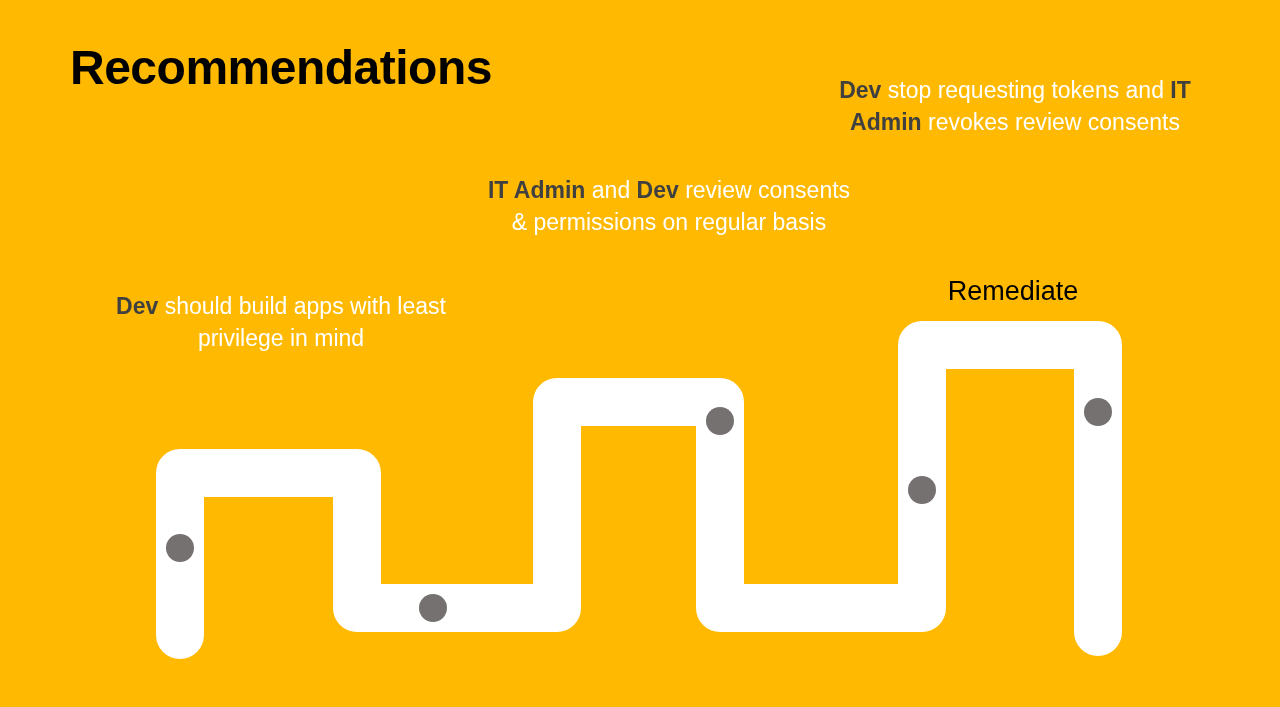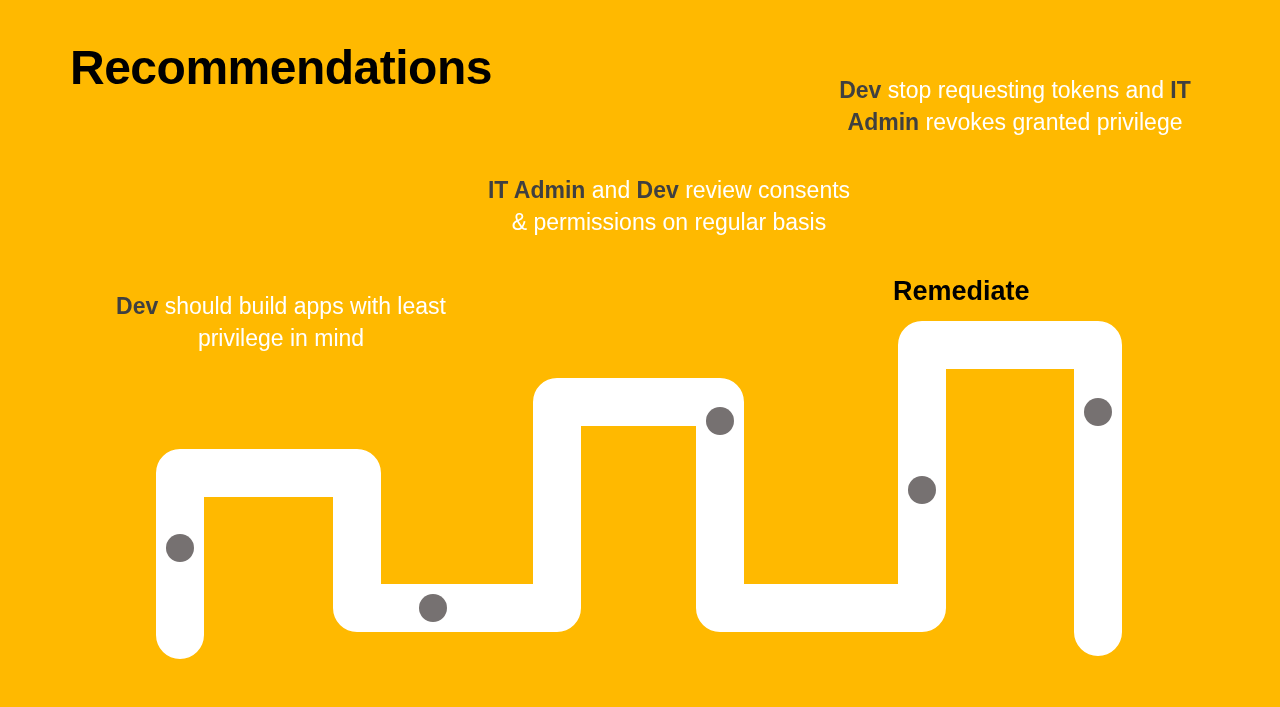--- a/index.html
+++ b/index.html
@@ -40,23 +40,23 @@
     left: 0;
     top: 0;
     width: 1280px;
     height: 707px;
   }
 
   
   .stage-label {
     position: absolute;
     font-size: 27px;
-    font-weight: bold;
+    font-weight: normal;
     color: #000000;
-    text-align: left;
+    text-align: center;
     line-height: 1.2;
     white-space: nowrap;
   }
   #stage-label-prevent   { left: 146px; top: 404px; width: 240px; }
   #stage-label-audit     { left: 519px; top: 331px; width: 240px; }
   #stage-label-remediate { left: 893px; top: 275px; width: 240px; }
 
   
   .stage-desc {
     position: absolute;
@@ -89,16 +89,16 @@
         <circle cx="720" cy="421" r="14" fill="#767171"></circle>
         <circle cx="922" cy="490" r="14" fill="#767171"></circle>
         <circle cx="1098" cy="412" r="14" fill="#767171"></circle>
       </g>
   </svg>
 
   <div id="stage-desc-prevent" class="stage-desc"><span class="role">Dev</span><span> should build apps with least privilege in mind</span></div>
 
   <div id="stage-desc-audit" class="stage-desc"><span class="role">IT Admin</span><span> and </span><span class="role">Dev</span><span> review consents &amp; permissions on regular basis</span></div>
 
-  <div id="stage-desc-remediate" class="stage-desc"><span class="role">Dev</span><span> stop requesting tokens and </span><span class="role">IT Admin</span><span> revokes granted privilege</span></div>
+  <div id="stage-desc-remediate" class="stage-desc"><span class="role">Dev</span><span> stop requesting tokens and </span><span class="role">IT Admin</span><span> revokes review consents</span></div>
   <div id="stage-label-remediate" class="stage-label">Remediate</div>
 
 </div>
 
 </body></html>

